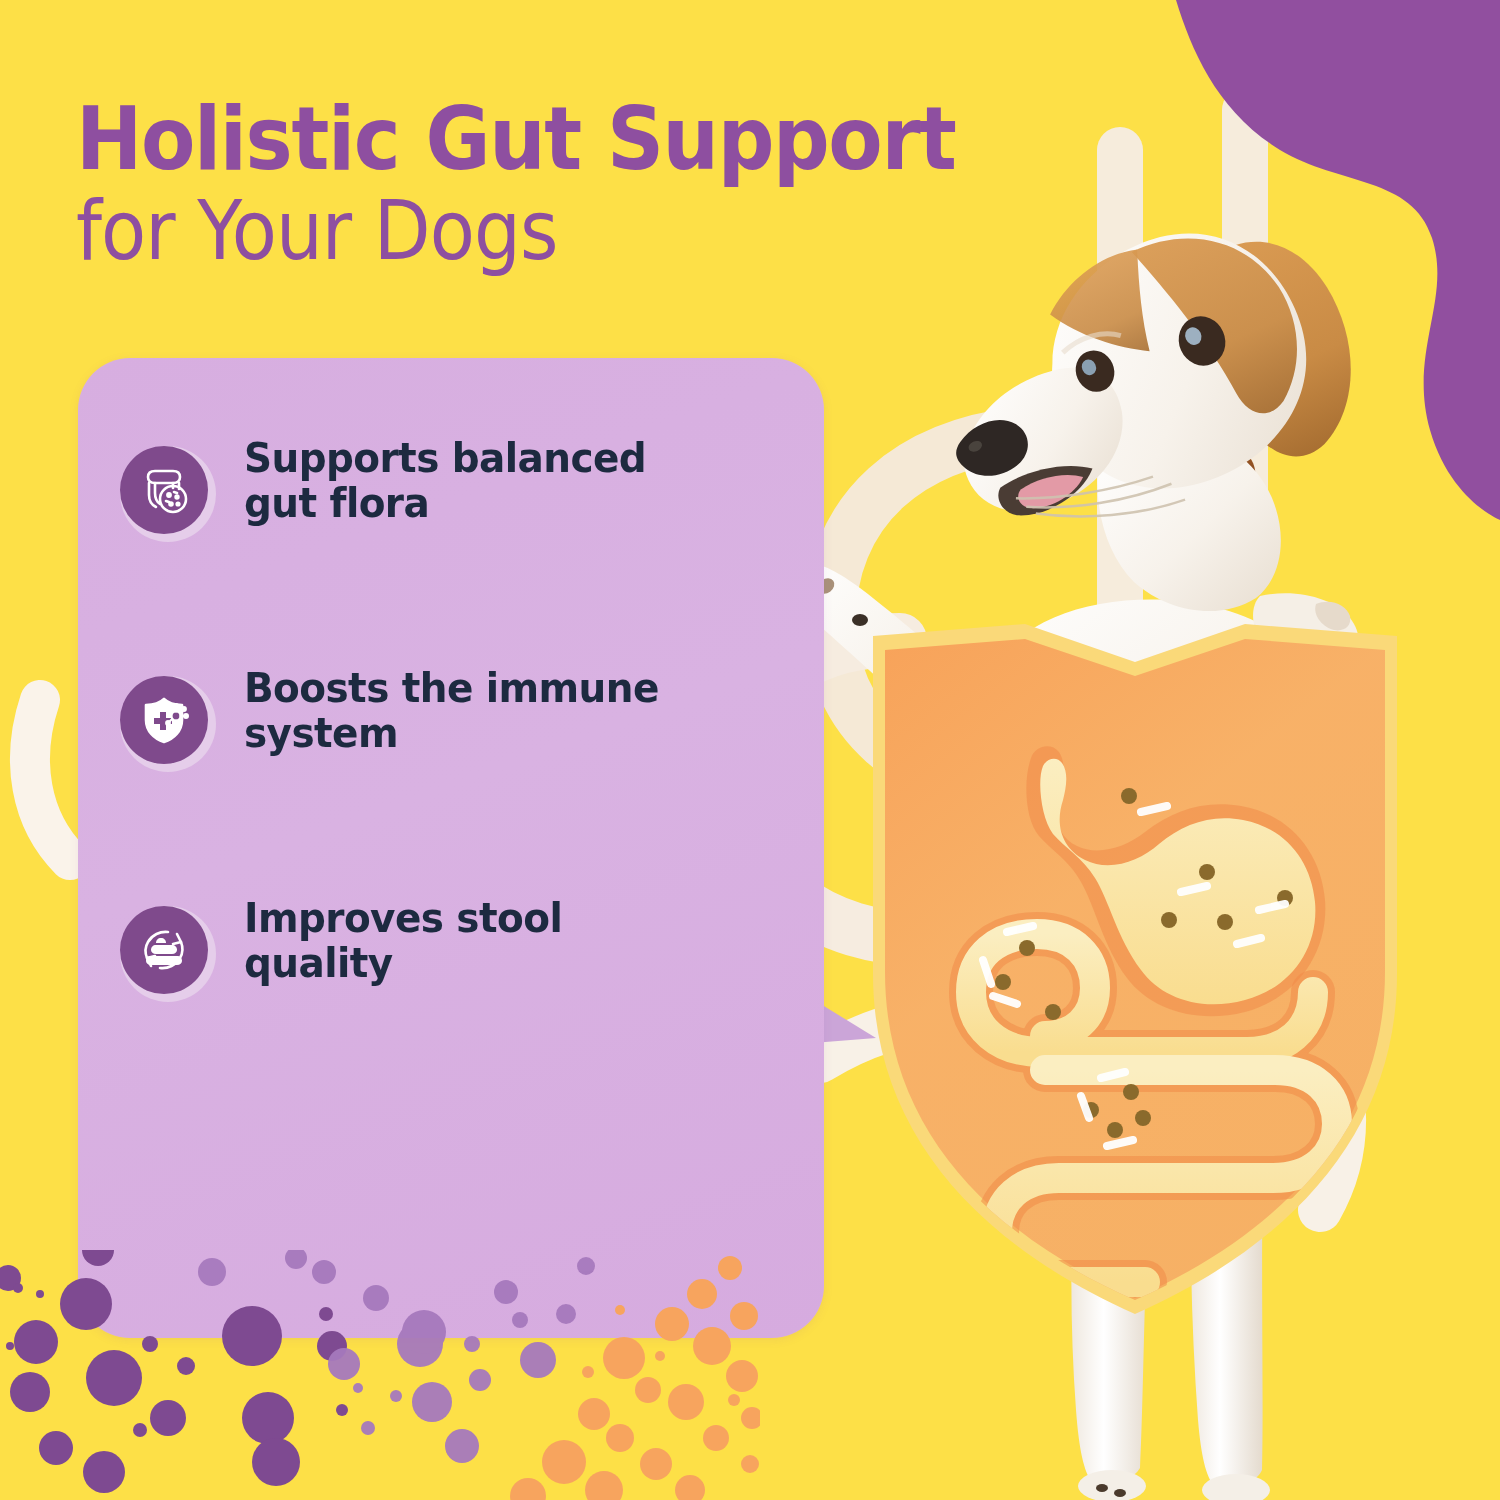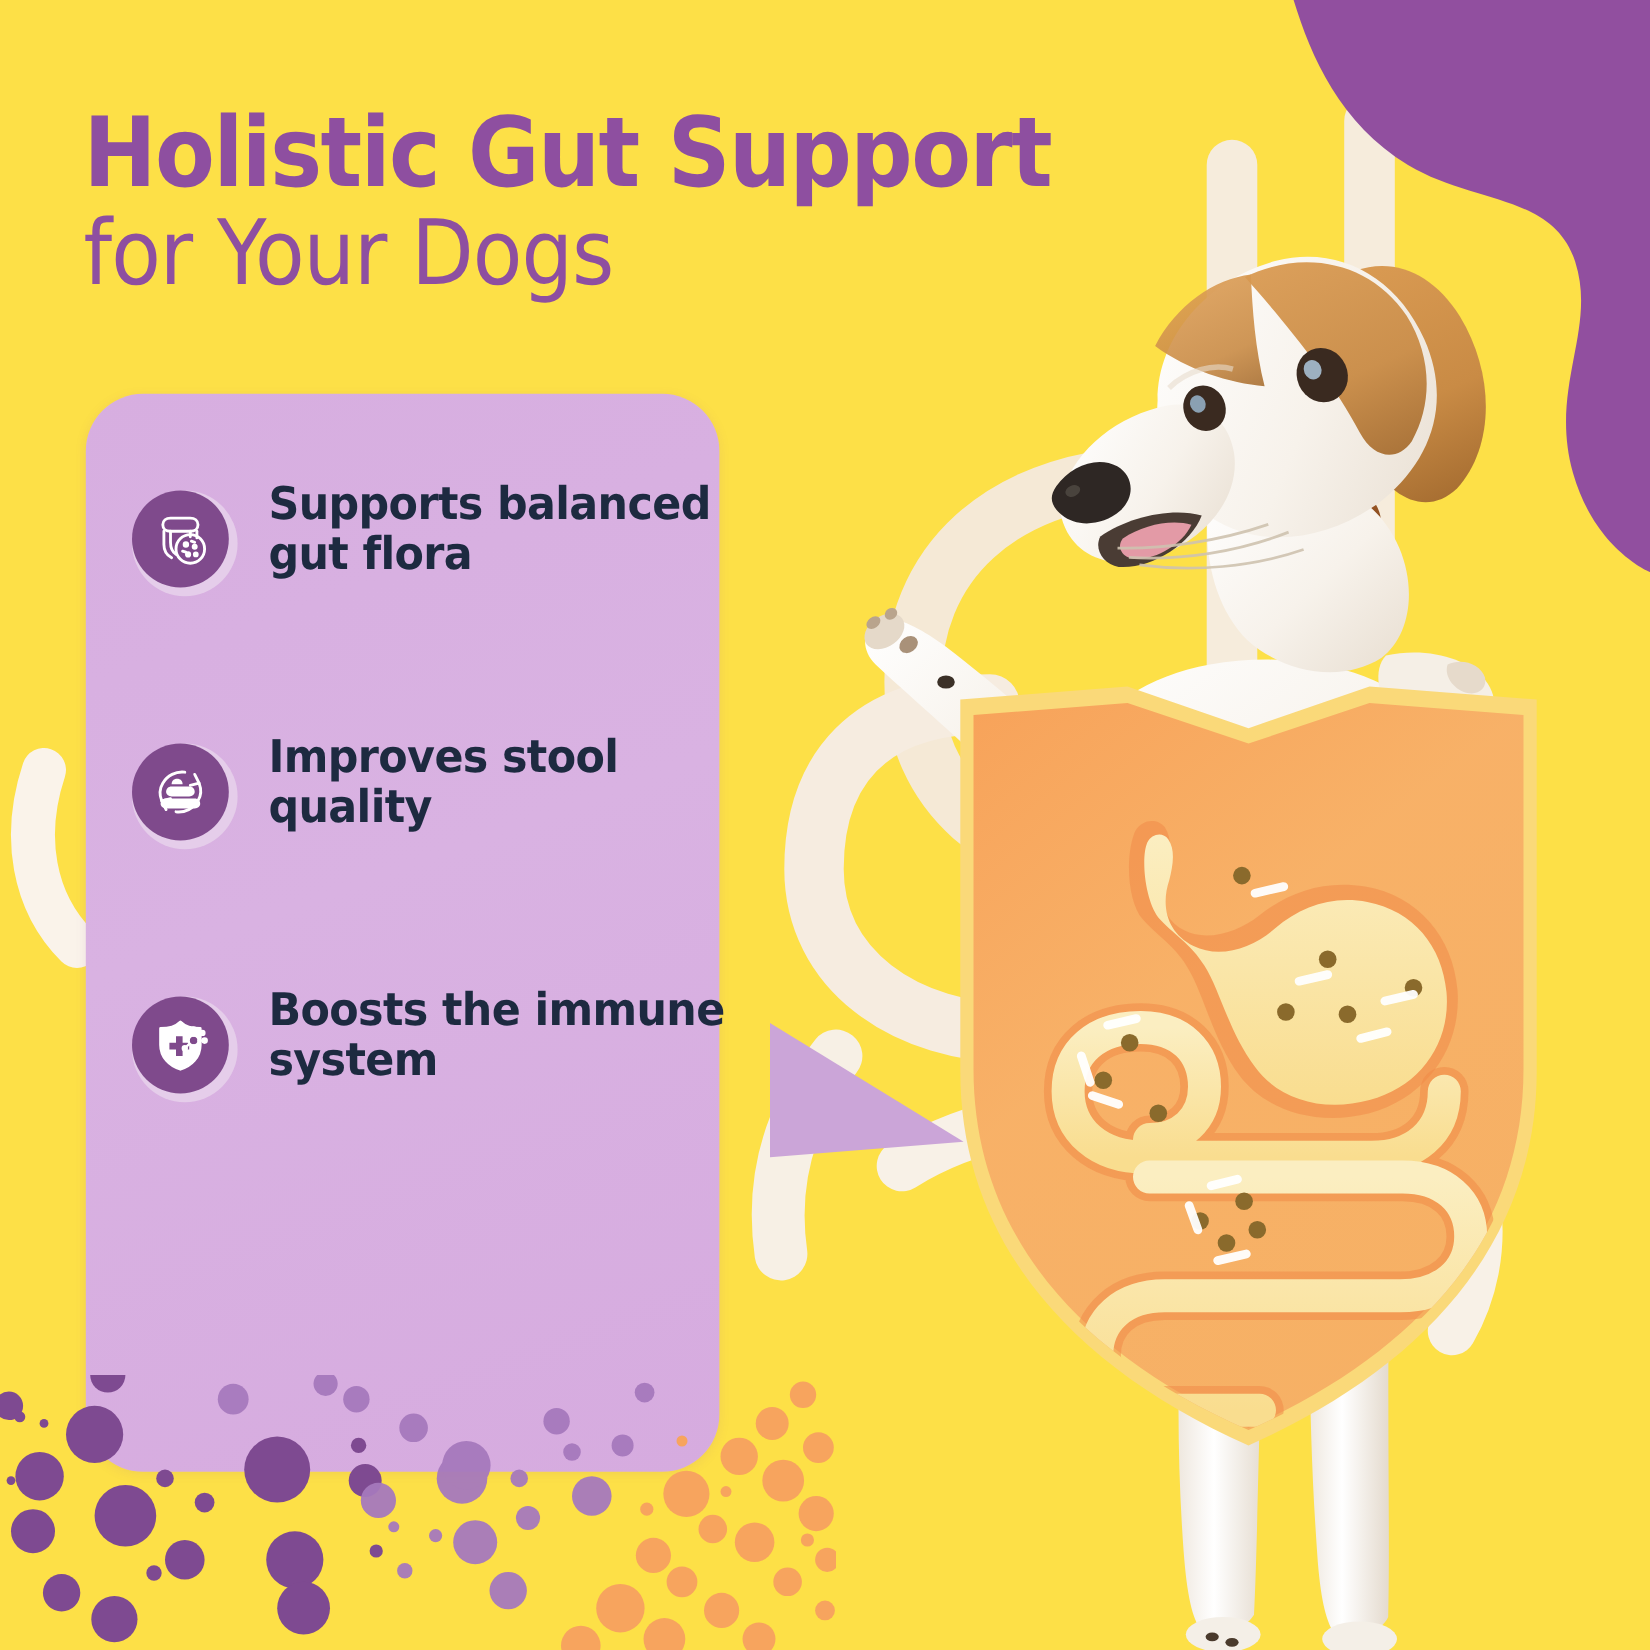--- a/index.html
+++ b/index.html
@@ -57,21 +57,21 @@
   
   .dog-layer { position:absolute; left:740px; top:200px; width:760px; height:1300px; z-index:4; }
 
   
   .shield-layer { position:absolute; left:845px; top:600px; width:580px; height:720px; z-index:5; }
 
   
   .benefits-card {
     position:absolute;
     left:78px; top:358px;
-    width:576px; height:980px;
+    width:746px; height:980px;
     background:linear-gradient(160deg,#d7aee0 0%, #d9b2e2 45%, #d6abdf 100%);
     border-radius:52px;
     z-index:8;
     box-shadow:0 2px 10px rgba(140,90,160,0.10);
   }
   .bubble-tail { position:absolute; left:700px; top:930px; width:230px; height:150px; z-index:7; }
 
   .benefit-list {
     position:absolute; left:0; top:0;
     width:678px; height:980px;
@@ -380,45 +380,20 @@
               <path d="M39,31 L42,32"></path>
             </svg>
           </div>
         </div>
         <div class="btext">
           <div>Supports balanced</div>
           <div>gut flora</div>
         </div>
       </div>
 
-
-      <div class="benefit">
-        <div class="ico-wrap">
-          <div class="ico-ring"></div>
-          <div class="ico-circle">
-            <svg width="60" height="60" viewBox="0 0 60 60" fill="none" stroke="#ffffff" stroke-width="2.6" stroke-linecap="round" stroke-linejoin="round">
-              <path d="M47,22 C49,27 49,33 46,38 C42,45 34,49 26,48"></path>
-              <path d="M43,14 L47,22 L39,24"></path>
-              <path d="M13,38 C11,33 11,27 14,22 C18,15 26,11 34,12"></path>
-              <path d="M17,46 L13,38 L21,36"></path>
-              <g fill="#ffffff" stroke="none">
-                <path d="M27,18 C30,18 32,20 32,23 L22,23 C22,20 24,18 27,18 Z"></path>
-                <path d="M22,25 C19,25 17,27 17,30 C17,32 19,34 22,34
-                         L38,34 C41,34 43,32 43,30 C43,27 41,25 38,25 Z"></path>
-                <path d="M17,36 C14,36 12,38 12,41 C12,43 14,45 17,45
-                         L43,45 C46,45 48,43 48,41 C48,38 46,36 43,36 Z"></path>
-              </g>
-            </svg>
-          </div>
-        </div>
-        <div class="btext">
-          <div>Improves stool</div>
-          <div>quality</div>
-        </div>
-      </div>
 
       <div class="benefit">
         <div class="ico-wrap">
           <div class="ico-ring"></div>
           <div class="ico-circle">
             <svg width="60" height="60" viewBox="0 0 60 60" fill="none" stroke="#ffffff" stroke-width="2.6" stroke-linecap="round" stroke-linejoin="round">
               <path d="M30,9 C26,13 19,15 12,15 L12,30
                        C12,41 20,49 30,52 C40,49 48,41 48,30
                        L48,15 C41,15 34,13 30,9 Z" fill="#ffffff" stroke="#ffffff"></path>
               <path d="M26,22 L26,28 L20,28 L20,34 L26,34 L26,40
@@ -440,20 +415,45 @@
               </g>
             </svg>
           </div>
         </div>
         <div class="btext">
           <div>Boosts the immune</div>
           <div>system</div>
         </div>
       </div>
 
+      <div class="benefit">
+        <div class="ico-wrap">
+          <div class="ico-ring"></div>
+          <div class="ico-circle">
+            <svg width="60" height="60" viewBox="0 0 60 60" fill="none" stroke="#ffffff" stroke-width="2.6" stroke-linecap="round" stroke-linejoin="round">
+              <path d="M47,22 C49,27 49,33 46,38 C42,45 34,49 26,48"></path>
+              <path d="M43,14 L47,22 L39,24"></path>
+              <path d="M13,38 C11,33 11,27 14,22 C18,15 26,11 34,12"></path>
+              <path d="M17,46 L13,38 L21,36"></path>
+              <g fill="#ffffff" stroke="none">
+                <path d="M27,18 C30,18 32,20 32,23 L22,23 C22,20 24,18 27,18 Z"></path>
+                <path d="M22,25 C19,25 17,27 17,30 C17,32 19,34 22,34
+                         L38,34 C41,34 43,32 43,30 C43,27 41,25 38,25 Z"></path>
+                <path d="M17,36 C14,36 12,38 12,41 C12,43 14,45 17,45
+                         L43,45 C46,45 48,43 48,41 C48,38 46,36 43,36 Z"></path>
+              </g>
+            </svg>
+          </div>
+        </div>
+        <div class="btext">
+          <div>Improves stool</div>
+          <div>quality</div>
+        </div>
+      </div>
+
     </div>
   </div>
 
   <svg class="dots-layer" viewBox="0 0 760 250" xmlns="http://www.w3.org/2000/svg">
     <g>
 
       <g fill="#7e4a91">
         <circle cx="8" cy="28" r="13"></circle>
         <circle cx="86" cy="54" r="26"></circle>
         <circle cx="36" cy="92" r="22"></circle>

